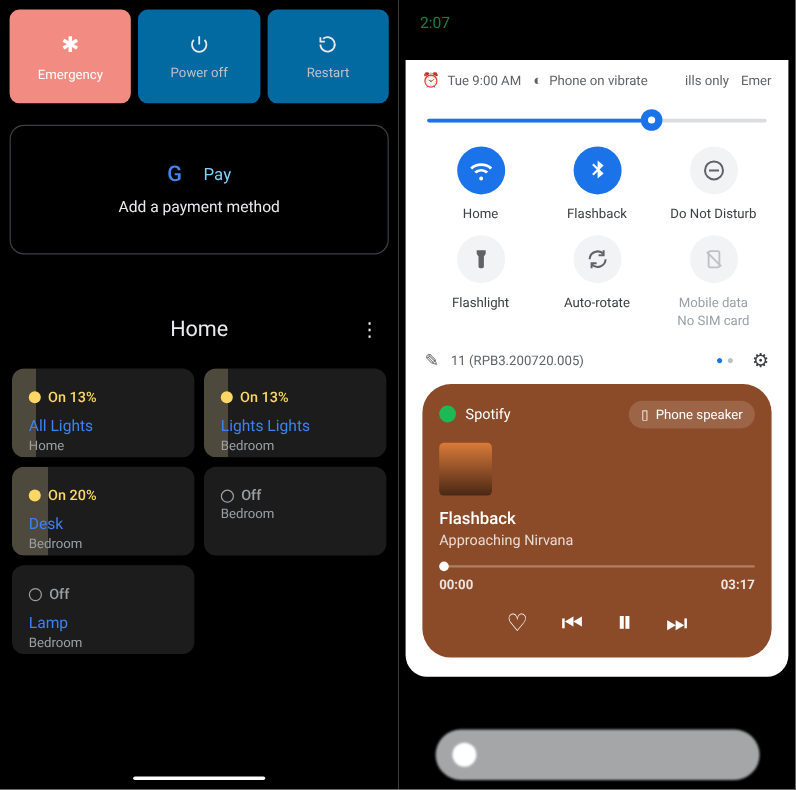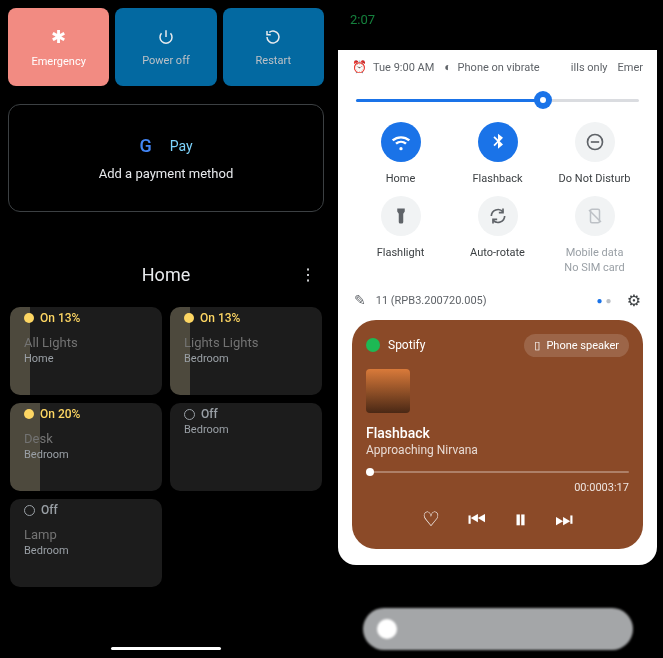--- a/index.html
+++ b/index.html
@@ -21,28 +21,28 @@
   .gpay-logo { display: flex; align-items: center; gap: 2px; }
   .gpay-g { font-weight: 500; font-size: 18px; }
   .gpay-pay { color: #7dd3fc; font-size: 14px; font-weight: 400; margin-left: 16px; }
   .pay-text { color: #e8eaed; font-size: 13px; }
 
   .home-header { margin-top: 52px; display: flex; align-items: center; justify-content: center; position: relative; }
   .home-title { color: #e8eaed; font-size: 18px; font-weight: 400; }
   .home-more { position: absolute; right: 8px; color: #e8eaed; font-size: 16px; }
 
   .device-grid { margin-top: 22px; display: grid; grid-template-columns: 1fr 1fr; gap: 8px; padding: 0 2px; }
-  .device-tile { position: relative; background: #1c1c1c; border-radius: 10px; padding: 4px 14px; height: 88px; overflow: hidden; }
+  .device-tile { position: relative; background: #1c1c1c; border-radius: 10px; padding: 17px 14px; height: 74px; overflow: hidden; }
   .device-fill { position: absolute; left: 0; top: 0; bottom: 0; background: rgba(255, 235, 180, 0.22); }
   .device-top { display: flex; align-items: center; gap: 6px; position: relative; }
   .device-icon { width: 10px; height: 10px; border-radius: 50%; background: #fdd663; }
   .device-icon.off { background: none; border: 1.5px solid #9aa0a6; width: 11px; height: 11px; }
   .device-status { color: #fdd663; font-size: 12px; font-weight: 500; }
   .device-status.off { color: #9aa0a6; }
-  .device-name { color: #737373; font-size: 13px; margin-top: 10px; position: relative; }
+  .device-name { color: #3b82f6; font-size: 13px; margin-top: 10px; position: relative; }
   .device-room { color: #9aa0a6; font-size: 11px; margin-top: 2px; position: relative; }
 
   .nav-bar-left { position: absolute; bottom: 8px; left: 50%; transform: translateX(-50%); width: 110px; height: 3px; background: #fff; border-radius: 2px; }
 
   
   .status-bar { height: 38px; display: flex; align-items: flex-start; padding: 0 12px; color: #15803d; font-size: 13px; margin-top: 12px; }
   .qs-panel { background: #fff; border-radius: 0 0 18px 18px; padding: 10px 14px 16px; }
   .qs-header { display: flex; align-items: center; gap: 6px; font-size: 11px; color: #5f6368; }
   .qs-header-left { display: flex; align-items: center; gap: 6px; flex: 1; }
   .qs-header-right { display: flex; gap: 10px; }
@@ -76,21 +76,21 @@
   .media-app { display: flex; align-items: center; gap: 8px; font-size: 12px; }
   .spotify-icon { width: 14px; height: 14px; border-radius: 50%; background: #1db954; position: relative; }
   .media-output { background: rgba(255,255,255,0.15); border-radius: 16px; padding: 5px 10px; font-size: 11px; display: flex; align-items: center; gap: 6px; }
   .media-info { display: flex; gap: 12px; margin-top: 12px; align-items: flex-start; flex-direction: column; }
   .media-art { width: 44px; height: 44px; border-radius: 4px; background: linear-gradient(180deg, #d97a3a 0%, #4a2815 100%); }
   .media-title { font-size: 14px; font-weight: 500; }
   .media-artist { font-size: 12px; color: rgba(255,255,255,0.8); margin-top: 2px; }
   .media-progress { margin-top: 14px; position: relative; height: 4px; }
   .media-progress-track { width: 100%; height: 2px; background: rgba(255,255,255,0.3); border-radius: 1px; }
   .media-progress-thumb { position: absolute; left: 0; top: -3px; width: 8px; height: 8px; background: #fff; border-radius: 50%; }
-  .media-time { display: flex; justify-content: flex-end; font-size: 11px; margin-top: 6px; color: rgba(255,255,255,0.85); }
+  .media-time { display: flex; justify-content: space-between; font-size: 11px; margin-top: 6px; color: rgba(255,255,255,0.85); font-weight: bold; }
   .media-controls { display: flex; justify-content: center; gap: 28px; margin-top: 10px; font-size: 20px; align-items: center; }
   .media-controls .ctrl { cursor: pointer; }
 
   .blur-bg { position: absolute; bottom: 0; left: 6px; right: 6px; height: 80px; display: flex; align-items: flex-end; justify-content: center; padding-bottom: 8px; }
   .pill { width: 270px; height: 42px; background: rgba(233,236,239,0.7); border-radius: 21px; filter: blur(1px); display: flex; align-items: center; padding: 0 14px; }
   .pill-g { width: 20px; height: 20px; border-radius: 50%; background: #fff; }
 
   svg { display: block; }
 </style>
 </head>

